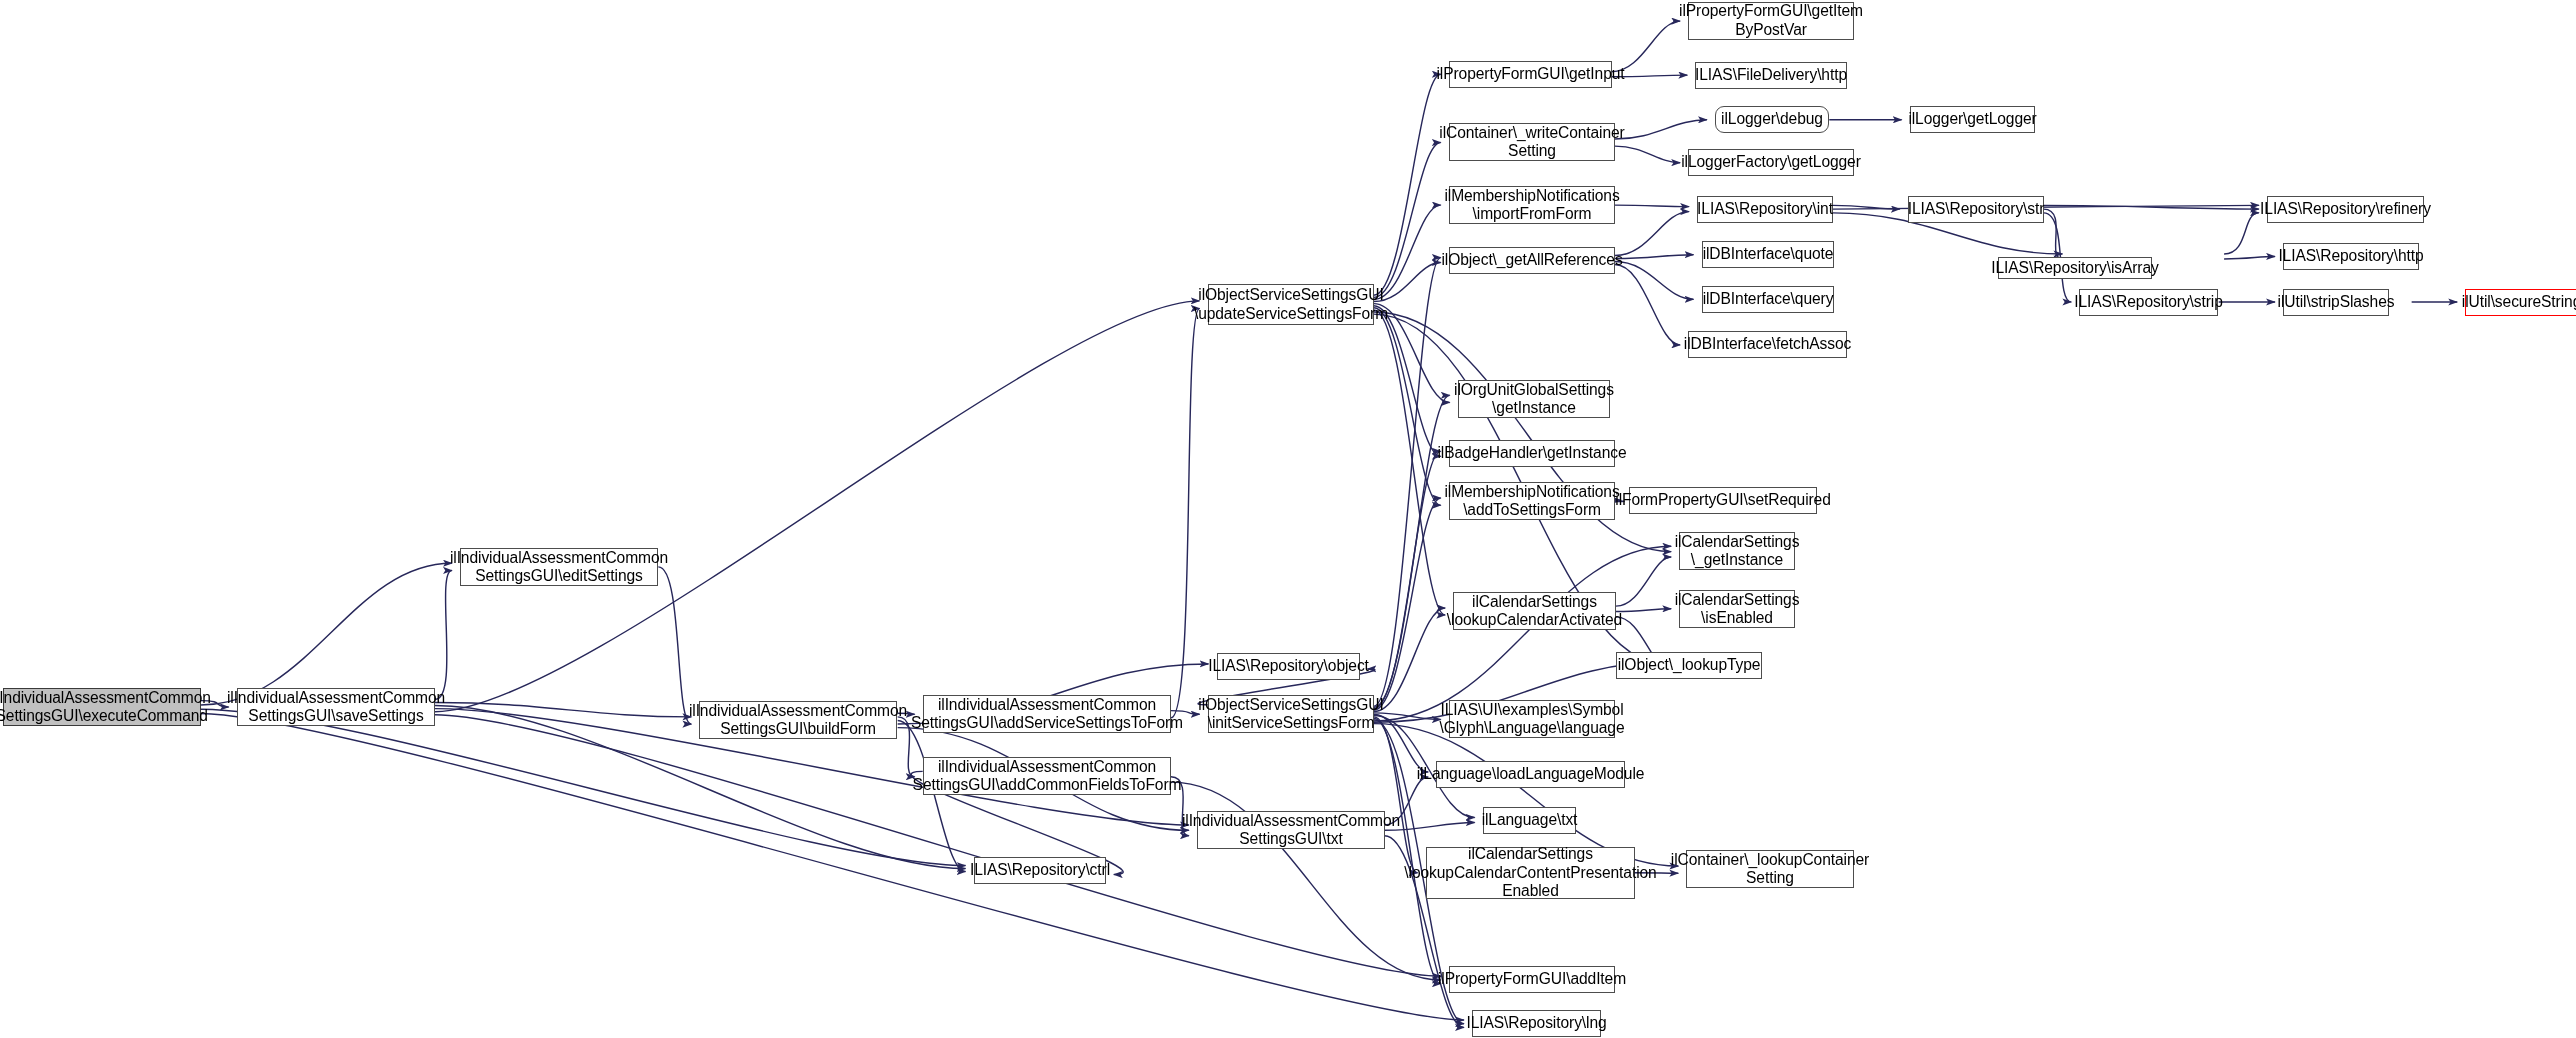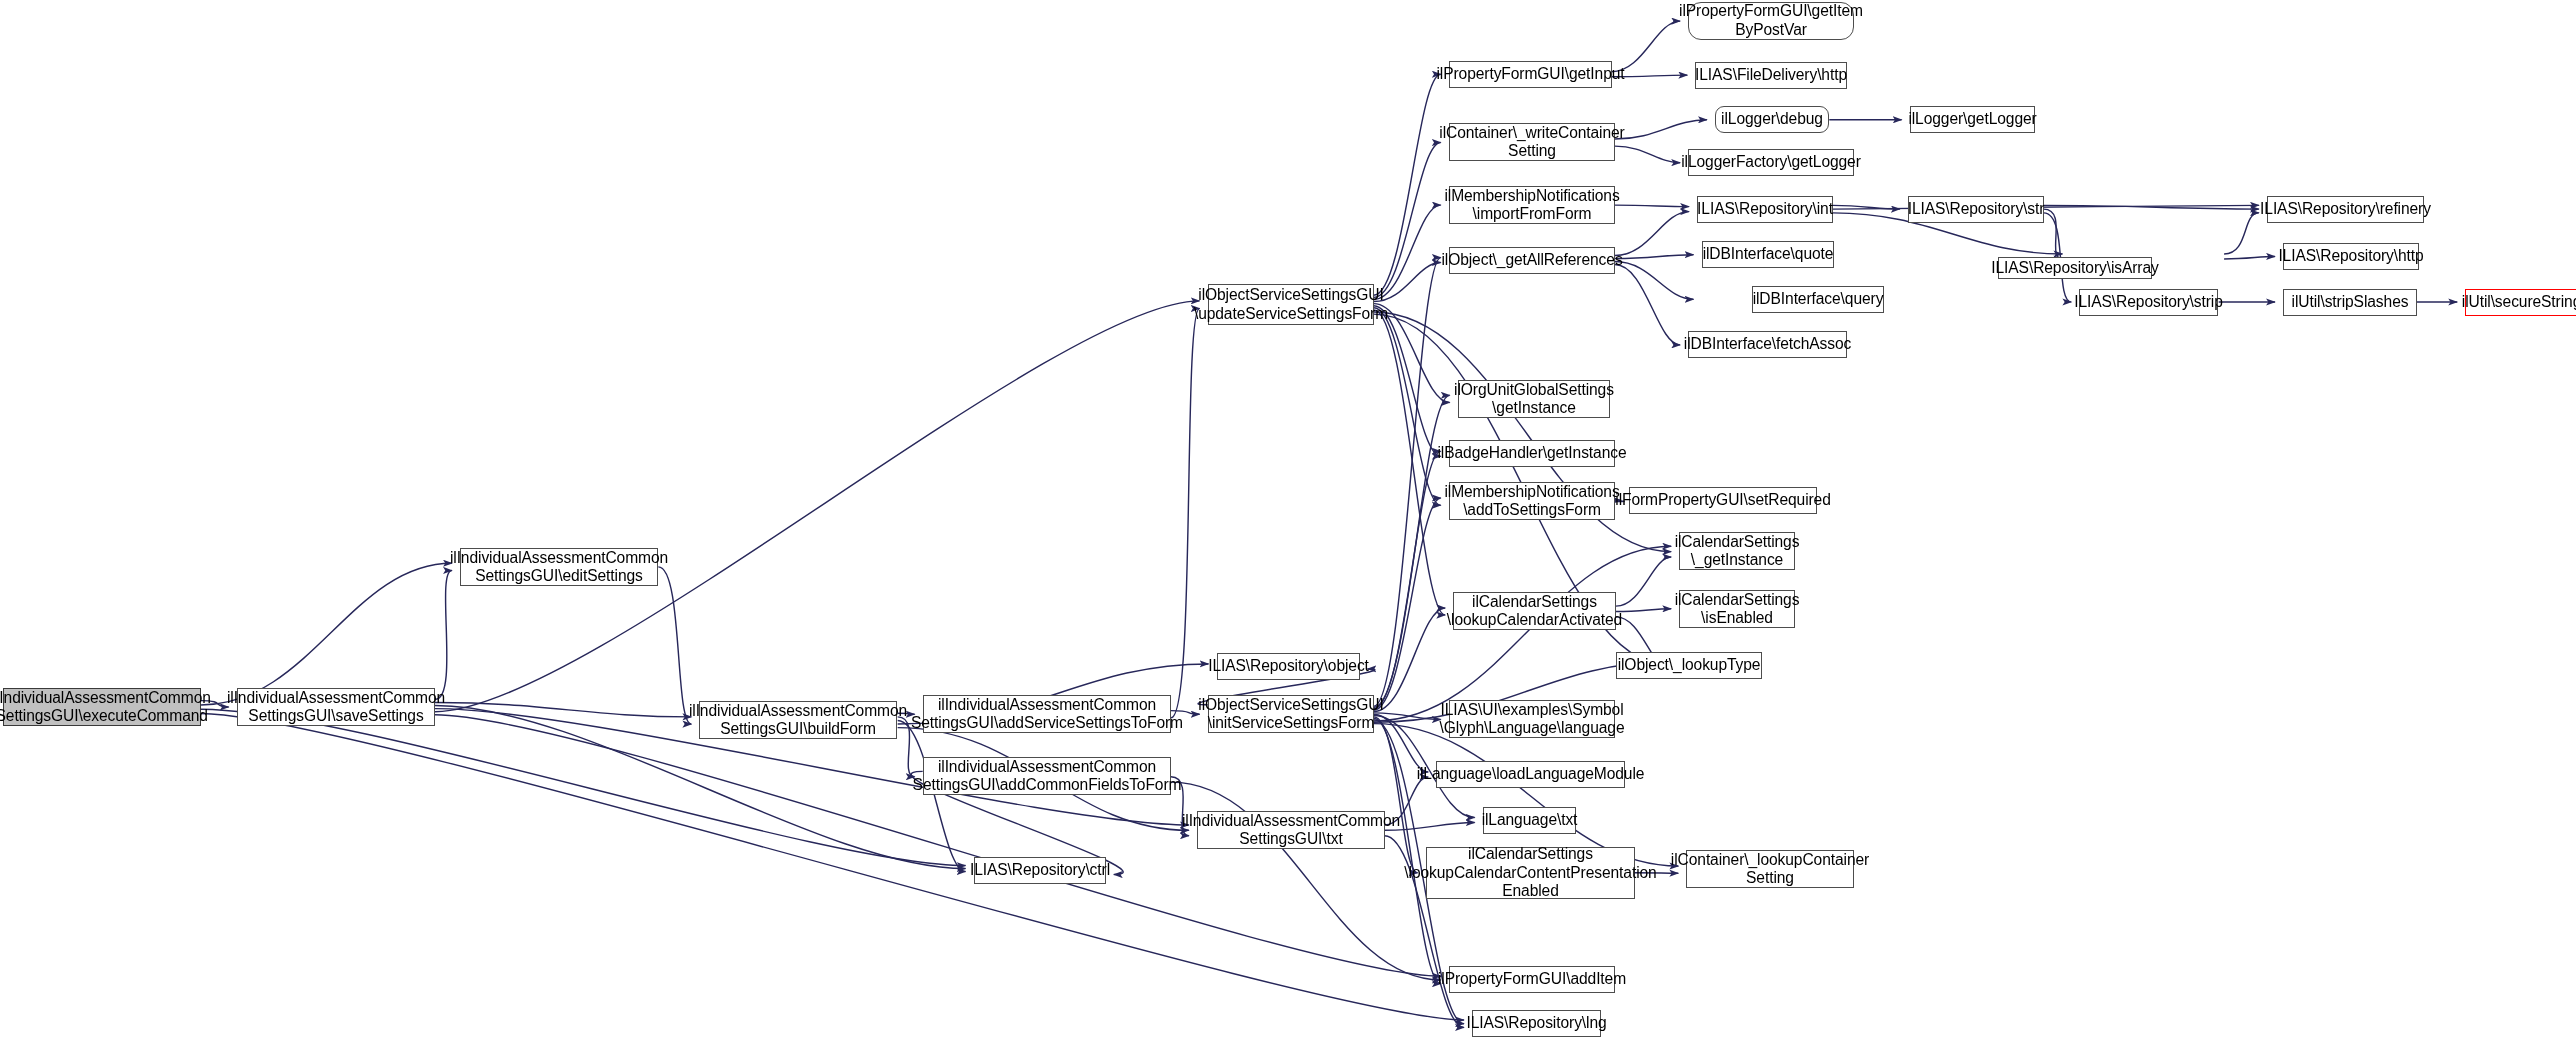--- a/index.html
+++ b/index.html
@@ -172,40 +172,40 @@
 \lookupCalendarActivated</div>
       <div class="node" style="left: 1449px; top: 700px; width: 166px; height: 38px;">ILIAS\UI\examples\Symbol
 \Glyph\Language\language</div>
       <div class="node" style="left: 1436px; top: 761px; width: 189px; height: 27px;">ilLanguage\loadLanguageModule</div>
       <div class="node" style="left: 1483px; top: 807px; width: 93px; height: 27px;">ilLanguage\txt</div>
       <div class="node" style="left: 1426px; top: 847px; width: 209px; height: 52px;">ilCalendarSettings
 \lookupCalendarContentPresentation
 Enabled</div>
       <div class="node" style="left: 1449px; top: 966px; width: 166px; height: 27px;">ilPropertyFormGUI\addItem</div>
       <div class="node" style="left: 1472px; top: 1010px; width: 129px; height: 27px;">ILIAS\Repository\lng</div>
-      <div class="node" style="left: 1688px; top: 1.8px; width: 166px; height: 38px; border-radius: 13px;">ilPropertyFormGUI\getItem
+      <div class="node" style="left: 1688px; top: 1.8px; width: 166px; height: 38px;">ilPropertyFormGUI\getItem
 ByPostVar</div>
       <div class="node" style="left: 1695px; top: 62px; width: 152px; height: 27px;">ILIAS\FileDelivery\http</div>
       <div class="node" style="left: 1715px; top: 106px; width: 114px; height: 27px; border-radius: 9px;">ilLogger\debug</div>
       <div class="node" style="left: 1688px; top: 149px; width: 166px; height: 27px;">ilLoggerFactory\getLogger</div>
       <div class="node" style="left: 1697px; top: 196px; width: 136px; height: 27px;">ILIAS\Repository\int</div>
       <div class="node" style="left: 1702px; top: 241px; width: 132px; height: 27px;">ilDBInterface\quote</div>
-      <div class="node" style="left: 1752px; top: 286px; width: 132px; height: 27px;">ilDBInterface\query</div>
+      <div class="node" style="left: 1702px; top: 286px; width: 132px; height: 27px;">ilDBInterface\query</div>
       <div class="node" style="left: 1688px; top: 331px; width: 159px; height: 27px;">ilDBInterface\fetchAssoc</div>
       <div class="node" style="left: 1629px; top: 487px; width: 188px; height: 27px;">ilFormPropertyGUI\setRequired</div>
       <div class="node" style="left: 1679px; top: 532px; width: 116px; height: 38px;">ilCalendarSettings
 \_getInstance</div>
       <div class="node" style="left: 1679px; top: 590px; width: 116px; height: 38px;">ilCalendarSettings
 \isEnabled</div>
       <div class="node" style="left: 1616px; top: 652px; width: 146px; height: 27px;">ilObject\_lookupType</div>
       <div class="node" style="left: 1686px; top: 850px; width: 168px; height: 38px;">ilContainer\_lookupContainer
 Setting</div>
       <div class="node" style="left: 1910px; top: 106px; width: 125px; height: 27px;">ilLogger\getLogger</div>
       <div class="node" style="left: 1908px; top: 196px; width: 136px; height: 27px;">ILIAS\Repository\str</div>
       <div class="node" style="left: 2267px; top: 196px; width: 157px; height: 27px;">ILIAS\Repository\refinery</div>
       <div class="node" style="left: 1998px; top: 243px; width: 154px; height: 22px; margin-top: 14px;">ILIAS\Repository\isArray</div>
       <div class="node" style="left: 2283px; top: 243px; width: 136px; height: 27px;">ILIAS\Repository\http</div>
       <div class="node" style="left: 2079px; top: 289px; width: 139px; height: 27px;">ILIAS\Repository\strip</div>
-      <div class="node" style="left: 2283px; top: 289px; width: 134px; height: 27px;">ilUtil\stripSlashes</div>
+      <div class="node" style="left: 2283px; top: 289px; width: 106px; height: 27px;">ilUtil\stripSlashes</div>
       <div class="node highlight" style="left: 2465px; top: 289px; width: 113px; height: 27px;">ilUtil\secureString</div>
     </div>
 </div>
 
 
 </body></html>

